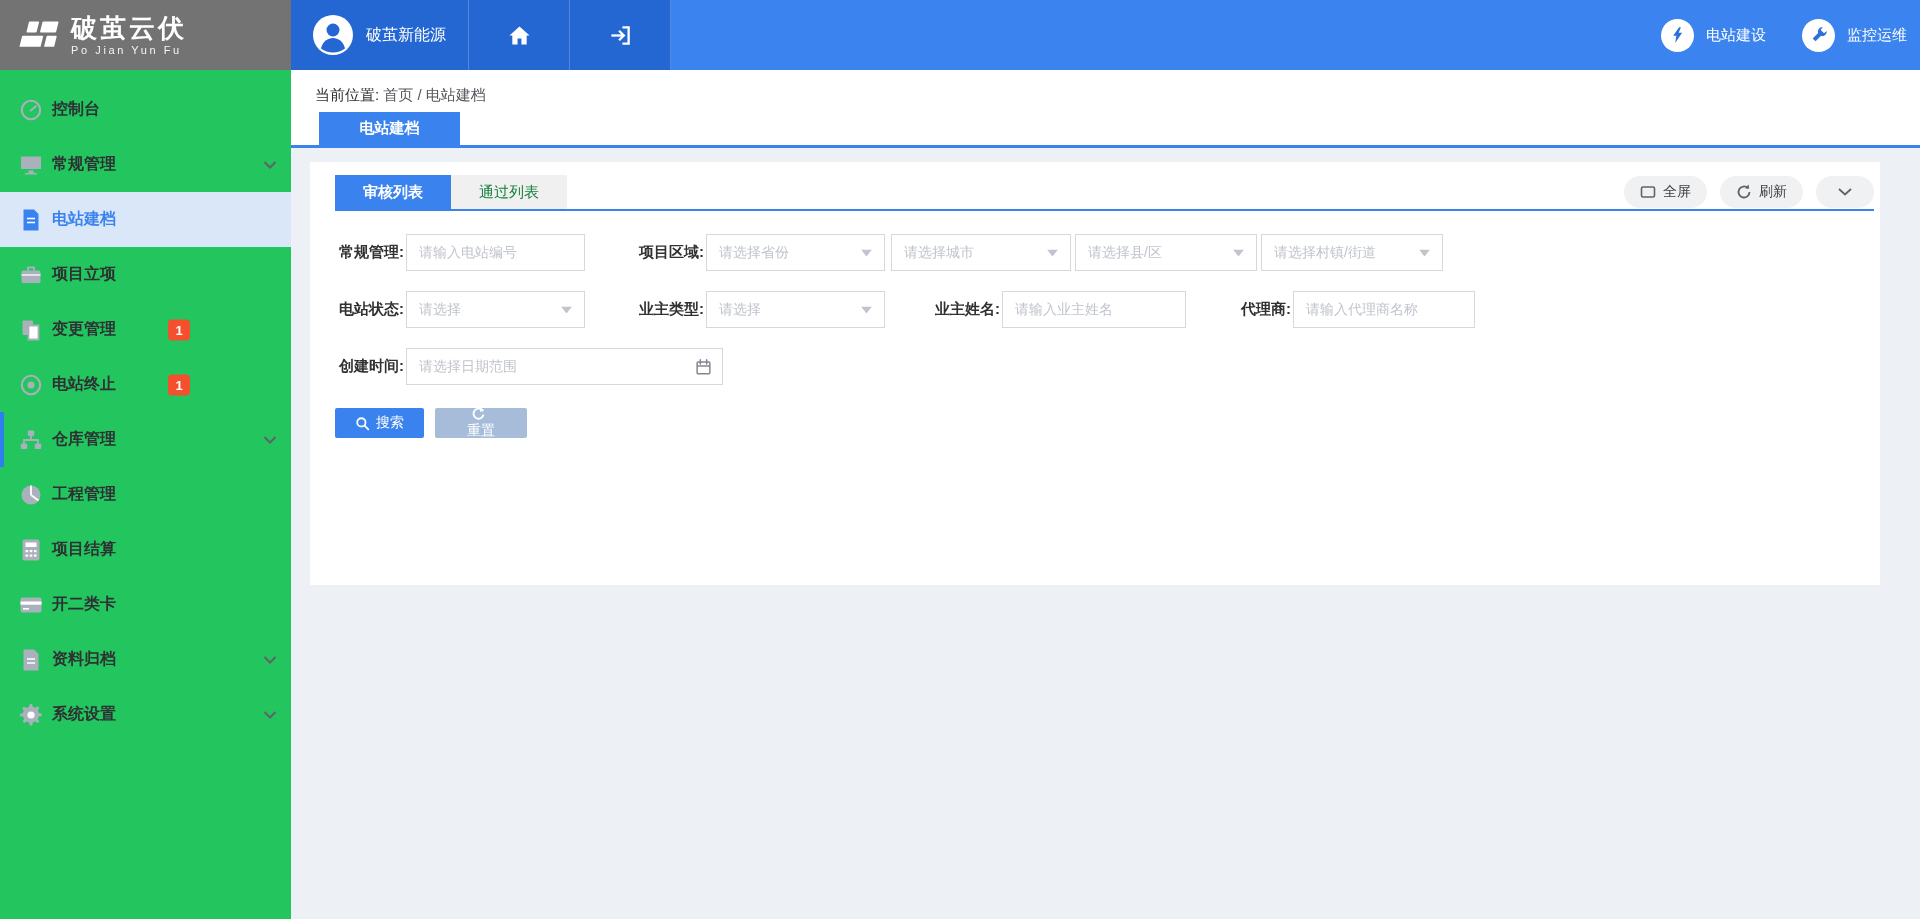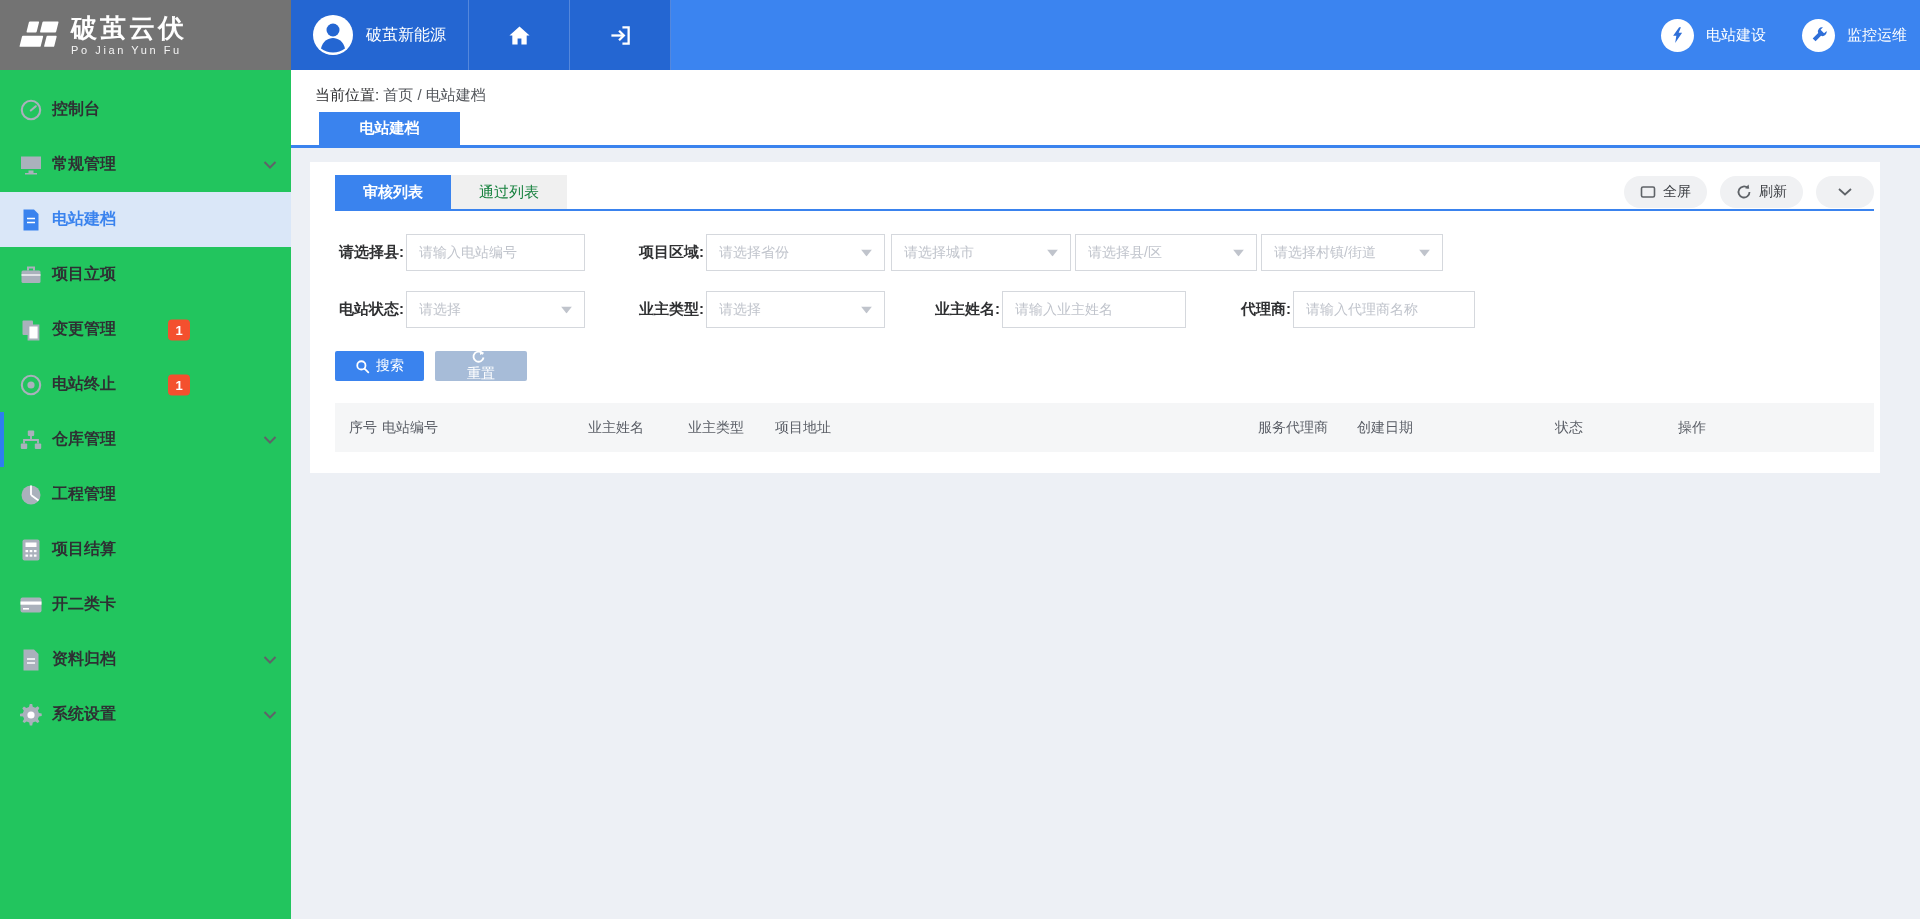--- a/index.html
+++ b/index.html
@@ -39,21 +39,21 @@
            display:flex; align-items:center; justify-content:center; }
 
   
   .main { position:absolute; left:291px; top:70px; right:0; bottom:0; background:#edf0f5; }
   .topbar { height:78px; background:#fff; border-bottom:3px solid #3a83ee; position:relative; }
   .breadcrumb { padding:16px 0 0 24px; font-size:15px; color:#54575c; }
   .breadcrumb .bc-prefix { color:#303133; }
   .page-tab { position:absolute; left:28px; bottom:0; width:141px; height:33px; background:#3a83ee; color:#fff;
               font-size:15px; font-weight:700; display:flex; align-items:center; justify-content:center; cursor:pointer; }
 
-  .card { margin:14px 0 0 19px; width:1570px; height:311px; background:#fff; padding:13px 6px 0 25px; }
+  .card { margin:14px 0 0 19px; width:1570px; height:423px; background:#fff; padding:13px 6px 0 25px; }
   .tab-row { position:relative; display:flex; border-bottom:2px solid #3a83ee; }
   .tab { width:116px; height:34px; display:flex; align-items:center; justify-content:center; font-size:15px; cursor:pointer; }
   .tab.active { background:#3a83ee; color:#fff; font-weight:700; }
   .tab.inactive { background:#f0f0f0; color:#15803d; }
   .controls { position:absolute; right:0; top:0; height:34px; display:flex; align-items:center; }
   .pill { height:32px; border-radius:16px; background:#f0f1f3; display:flex; align-items:center; padding:0 16px;
           font-size:14px; color:#3c3f44; margin-left:13px; cursor:pointer; }
   .pill .p-ic { display:flex; margin-right:7px; }
   .pill.sm { width:58px; justify-content:center; padding:0; }
   .pill.sm .p-ic { margin:0; }
@@ -337,21 +337,21 @@
               <svg viewBox="0 0 14 8" width="14" height="8" fill="none" stroke="#5f6368" stroke-width="1.8">
                 <path d="M1 1l6 5.5L13 1"></path>
               </svg>
             </span>
           </div>
         </div>
       </div>
 
       <div class="filters" id="filter-rows">
           <div class="frow">
-            <span class="flabel">请选择县:</span>
+            <span class="flabel">常规管理:</span>
             <div class="ffield" style="width: 179px;">
               <span class="fph">请输入电站编号</span>
             </div>
             <span class="flabel" style="margin-left: 50px;">项目区域:</span>
             <div class="ffield sel" style="width: 179px;">
               <span class="fph">请选择省份</span>
               <span class="caret">
                 <span class="" style="display:flex">
                   <svg viewBox="0 0 11 7" width="11" height="7" fill="#c0c4cc">
                     <path d="M0 0h11L5.5 7z"></path>
@@ -413,20 +413,35 @@
                 </span>
               </span>
             </div>
             <span class="flabel" style="margin-left: 46px;">业主姓名:</span>
             <div class="ffield" style="width: 184px;">
               <span class="fph">请输入业主姓名</span>
             </div>
             <span class="flabel" style="margin-left: 36px;">代理商:</span>
             <div class="ffield" style="width: 182px;">
               <span class="fph">请输入代理商名称</span>
+            </div>
+          </div>
+          <div class="frow">
+            <span class="flabel">创建时间:</span>
+            <div class="ffield" style="width: 317px;">
+              <span class="fph">请选择日期范围</span>
+              <span class="cal">
+                <span class="" style="display:flex">
+                  <svg viewBox="0 0 16 16" width="17" height="17" fill="none" stroke="#82878f" stroke-width="1.4">
+                    <rect x="2" y="3.3" width="12" height="11" rx="1"></rect>
+                    <path d="M5 1.2v4M11 1.2v4" stroke-linecap="round"></path>
+                    <path d="M2 7h12"></path>
+                  </svg>
+                </span>
+              </span>
             </div>
           </div>
         </div>
 
       <div class="btn-row">
         <div class="btn btn-search">
           <span class="b-ic">
             <svg viewBox="0 0 16 16" width="15" height="15" fill="none" stroke="#ffffff" stroke-width="1.9">
               <circle cx="6.8" cy="6.8" r="4.4"></circle>
               <path d="M10.2 10.2L14.2 14.2" stroke-linecap="round"></path>
@@ -439,27 +454,16 @@
             <svg viewBox="0 0 16 16" width="15" height="15">
               <path d="M12.8 4.5A5.4 5.4 0 1 0 13.4 8" fill="none" stroke="#ffffff" stroke-width="1.9"></path>
               <path d="M9.5 0.5l4.4 2.4-4.2 2.5z" fill="#ffffff"></path>
             </svg>
           </span>
           <span>重置</span>
         </div>
       </div>
 
       <div class="dtable">
-        <div class="thead" id="table-header">
-            <span class="th" style="left: 14px;">序号</span>
-            <span class="th" style="left: 47px;">电站编号</span>
-            <span class="th" style="left: 253px;">业主姓名</span>
-            <span class="th" style="left: 353px;">业主类型</span>
-            <span class="th" style="left: 440px;">项目地址</span>
-            <span class="th" style="left: 923px;">服务代理商</span>
-            <span class="th" style="left: 1022px;">创建日期</span>
-            <span class="th" style="left: 1220px;">状态</span>
-            <span class="th" style="left: 1343px;">操作</span>
-          </div>
       </div>
     </div>
   </div>
 </div>
 
 </body></html>

